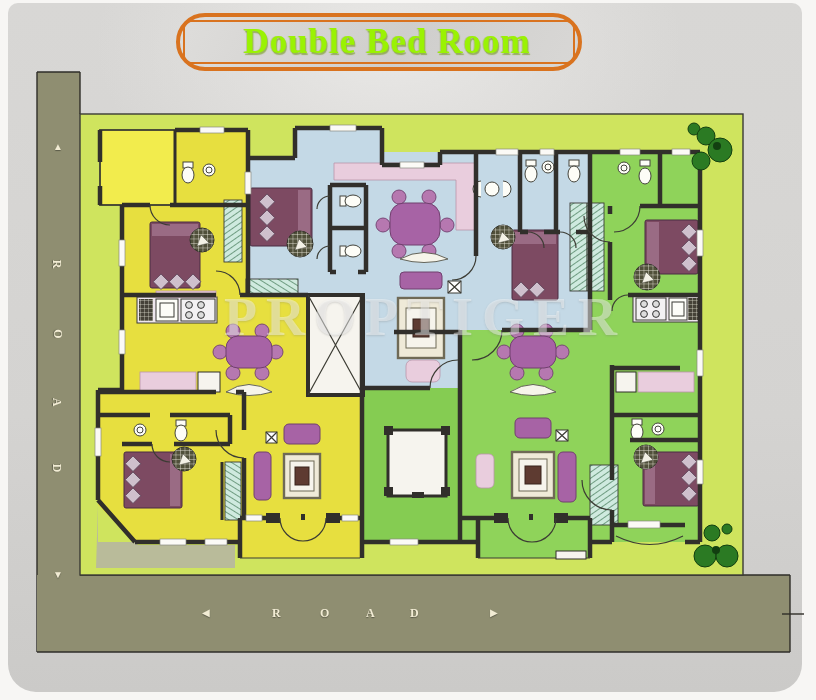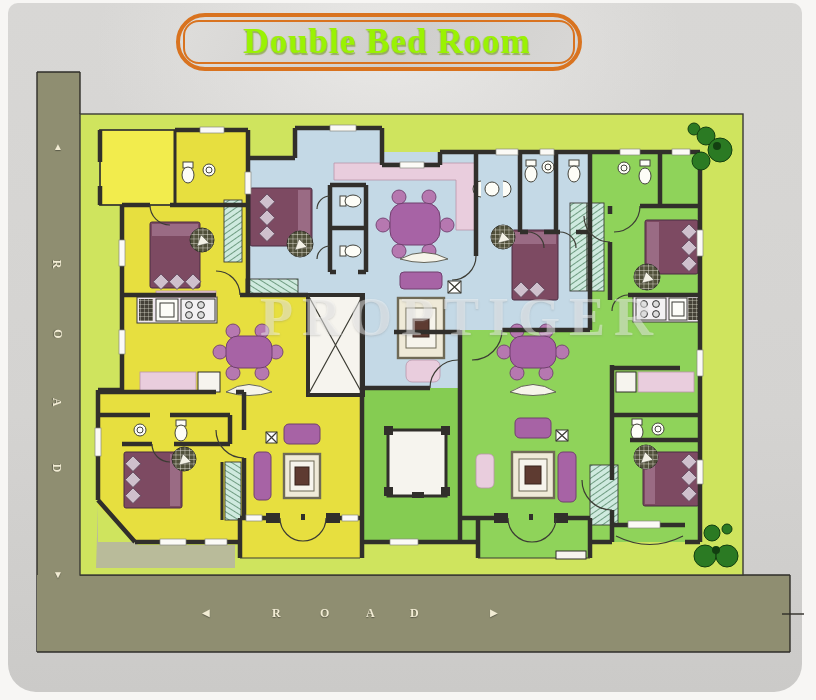--- a/index.html
+++ b/index.html
@@ -9,35 +9,35 @@
          background:
            radial-gradient(420px 260px at 48% 6%, #e9e8e6 0%, rgba(233,232,230,0) 70%),
            linear-gradient(180deg,#d8d7d5 0%, #d4d3d1 60%, #cbcac8 100%);
          border-radius:10px 10px 28px 28px;}
   
   .banner{position:absolute;left:176px;top:13px;width:406px;height:58px;
           border:4px solid var(--title_border);border-radius:30px;
           background:linear-gradient(115deg,#dedddb 0%,#cfcecc 55%,#d8d7d5 100%);
           box-sizing:border-box;}
   .banner-inner{position:absolute;inset:3px;border:2px solid var(--title_border);
-          border-radius:16px;display:flex;align-items:flex-end;justify-content:center;padding-left:16px;}
+          border-radius:8px;display:flex;align-items:flex-end;justify-content:center;padding-left:16px;}
   .banner-text{font-size:35px;font-weight:bold;letter-spacing:1px;
           color:var(--title_text);
           text-shadow:1px 2px 1px rgba(104,146,0,.55), -1px 0 0 rgba(104,146,0,.25);}
   
   .road-letter{position:absolute;color:var(--letter_cream);font-weight:bold;
           font-size:12px;line-height:12px;text-shadow:0 1px 1px rgba(50,50,40,.55);}
   .road-arrow{position:absolute;color:var(--letter_cream);font-size:10px;line-height:10px;
           text-shadow:0 1px 1px rgba(50,50,40,.55);}
   .rot90{display:inline-block;transform:rotate(90deg);}
   
   .watermark{position:absolute;left:224px;top:286px;width:420px;
           font-size:54px;font-weight:bold;letter-spacing:9px;
           color:rgba(255,255,255,.42);text-shadow:0 1px 2px rgba(120,120,120,.25);
-          pointer-events:none;margin-left:36px;}
+          pointer-events:none;}
   
   .wall{stroke:var(--wall);stroke-width:4.5;fill:none;stroke-linecap:butt;}
   .wall3{stroke:var(--wall);stroke-width:3;fill:none;}
   .thin{stroke:#3c3c34;stroke-width:1.2;fill:none;}
   .zy{fill:var(--unit_yellow);}  .zb{fill:var(--unit_blue);}
   .zg{fill:var(--unit_green);}   .zc{fill:var(--courtyard_green);}
   .zt{fill:var(--terrace_yellow);stroke:#3c3c34;stroke-width:1.8;}
   .lawn{fill:var(--lawn);stroke:#3a3a35;stroke-width:1.4;}
   .roadfill{fill:var(--road);}
   .roadline{stroke:#2e2d28;stroke-width:1.4;}

